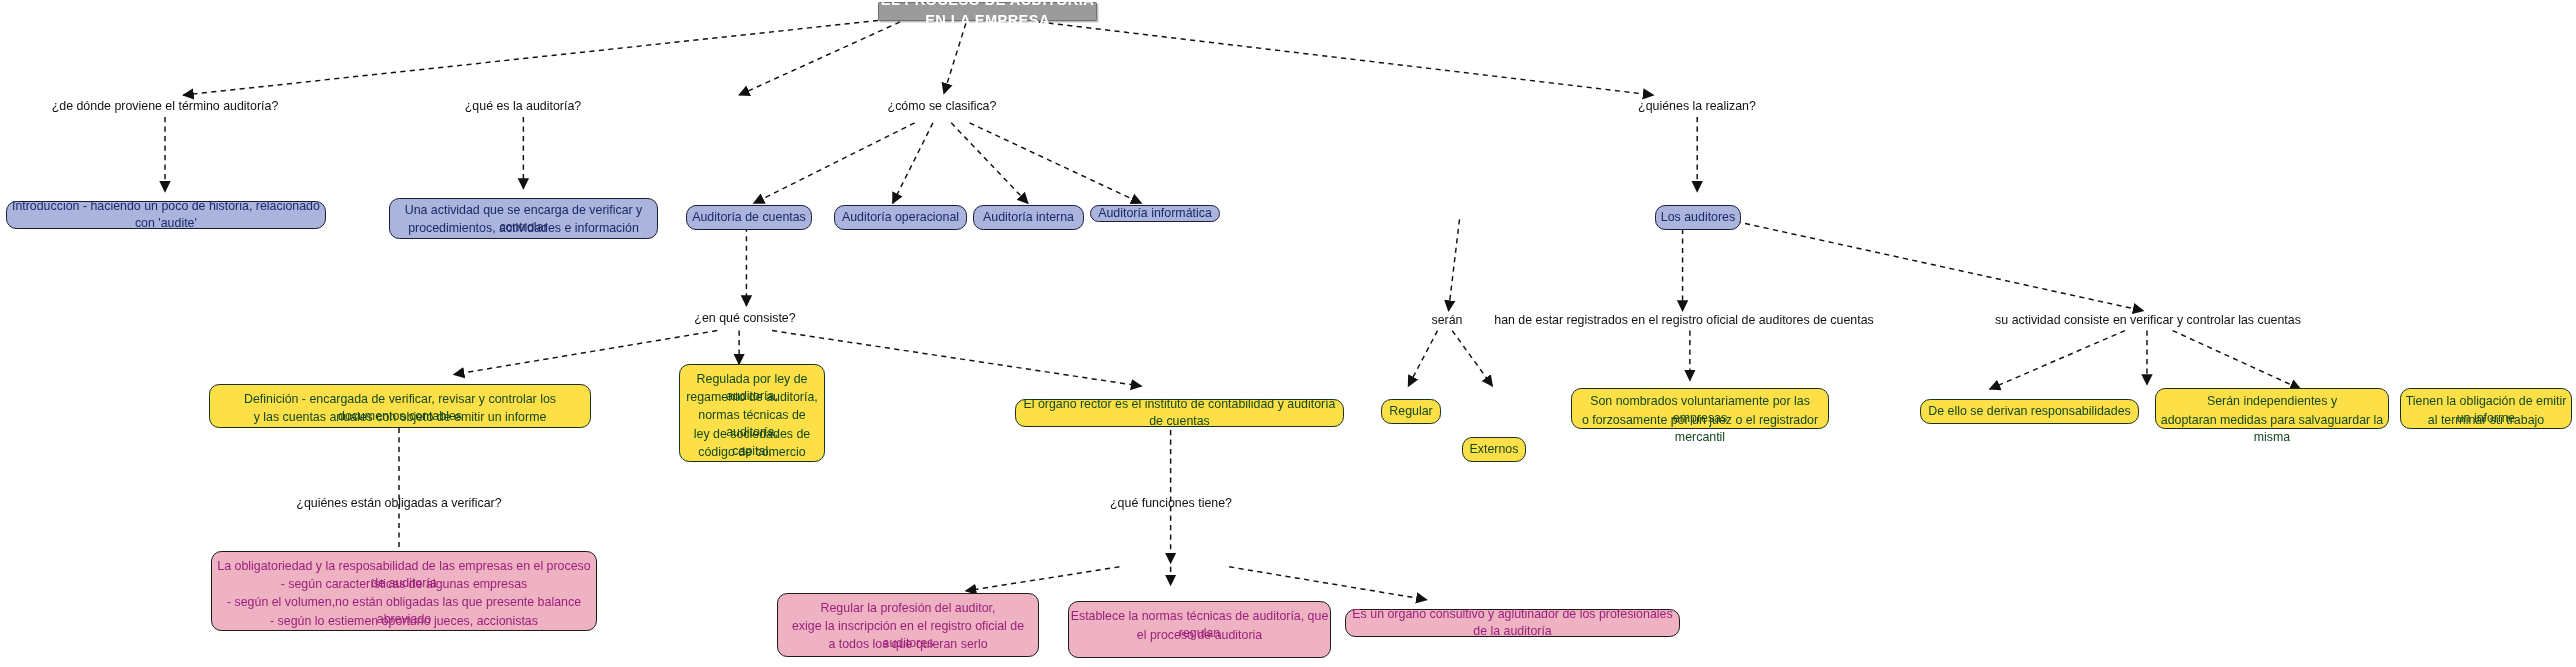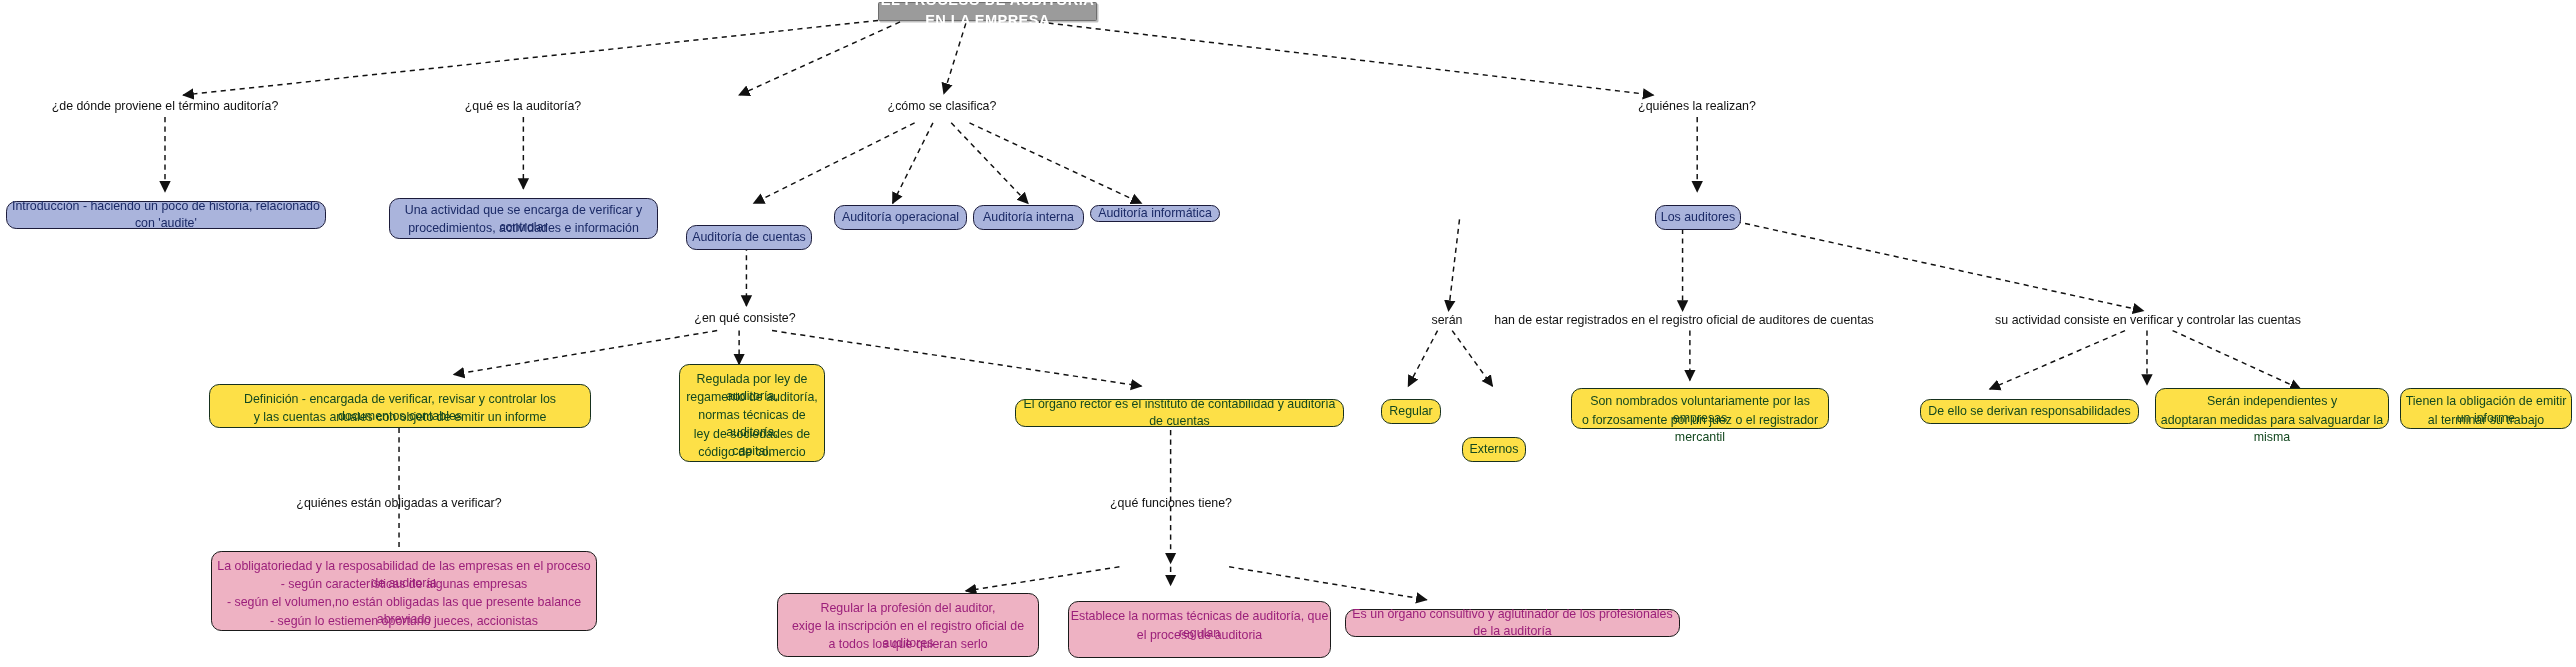--- a/index.html
+++ b/index.html
@@ -92,21 +92,21 @@
 
   <div class="node blue" style="left:5.9px;top:201px;width:320px;height:28px;font-size:12.4px;">
     <span>Introducción - haciendo un poco de historia, relacionado con 'audite'</span>
   </div>
 
   <div class="node blue" style="left:389px;top:198px;width:269px;height:41px;font-size:12.4px;">
     <span>Una actividad que se encarga de verificar y controlar</span>
     <span style="position:absolute;left:0;top:20.5px;">procedimientos, actividades e información</span>
   </div>
 
-  <div class="node blue" style="left:686px;top:205px;width:126px;height:25px;font-size:12.4px;margin-top:20px;">
+  <div class="node blue" style="left:686px;top:205px;width:126px;height:25px;font-size:12.4px;">
     <span>Auditoría de cuentas</span>
   </div>
 
   <div class="node blue" style="left:834px;top:205px;width:133px;height:25px;font-size:12.4px;">
     <span>Auditoría operacional</span>
   </div>
 
   <div class="node blue" style="left:973px;top:205px;width:111px;height:25px;font-size:12.4px;">
     <span>Auditoría interna</span>
   </div>

